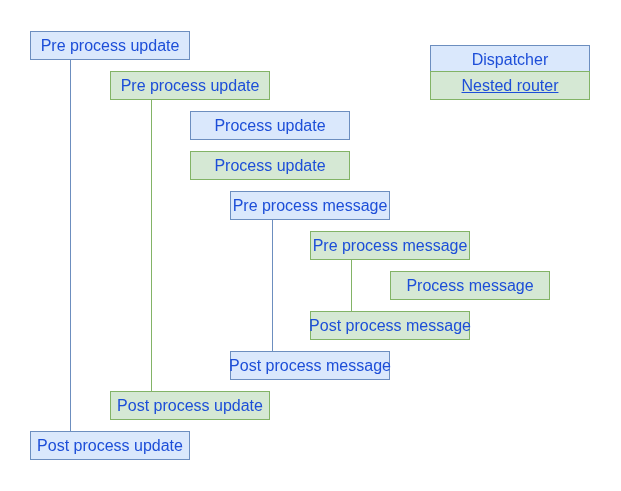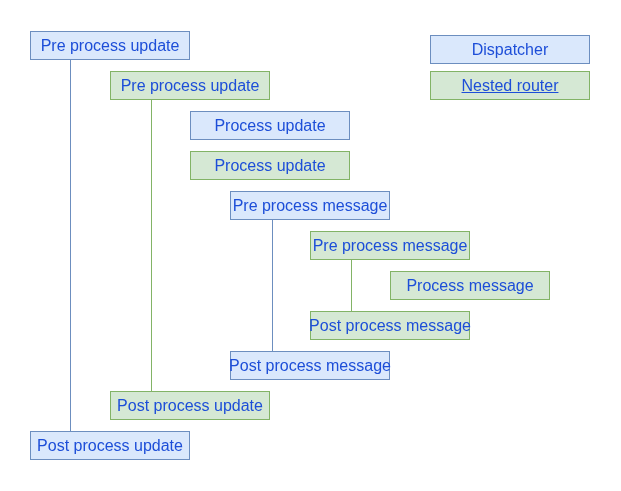--- a/index.html
+++ b/index.html
@@ -78,19 +78,19 @@
     </div>
     <div class="node dispatcher" style="left: 230px; top: 351px; width: 160px; height: 29px;">
       <span>Post process message</span>
     </div>
     <div class="node router" style="left: 110px; top: 391px; width: 160px; height: 29px;">
       <span>Post process update</span>
     </div>
     <div class="node dispatcher" style="left: 30px; top: 431px; width: 160px; height: 29px;">
       <span>Post process update</span>
     </div>
-    <div class="node dispatcher" style="left: 430px; top: 35px; width: 160px; height: 29px;">
+    <div class="node dispatcher" style="left: 430px; top: 45px; width: 160px; height: 29px;">
       <span>Dispatcher</span>
     </div>
     <div class="node router" style="left: 430px; top: 71px; width: 160px; height: 29px; text-decoration: underline;">
       <span>Nested router</span>
     </div>
   </div>
 
 </body></html>

